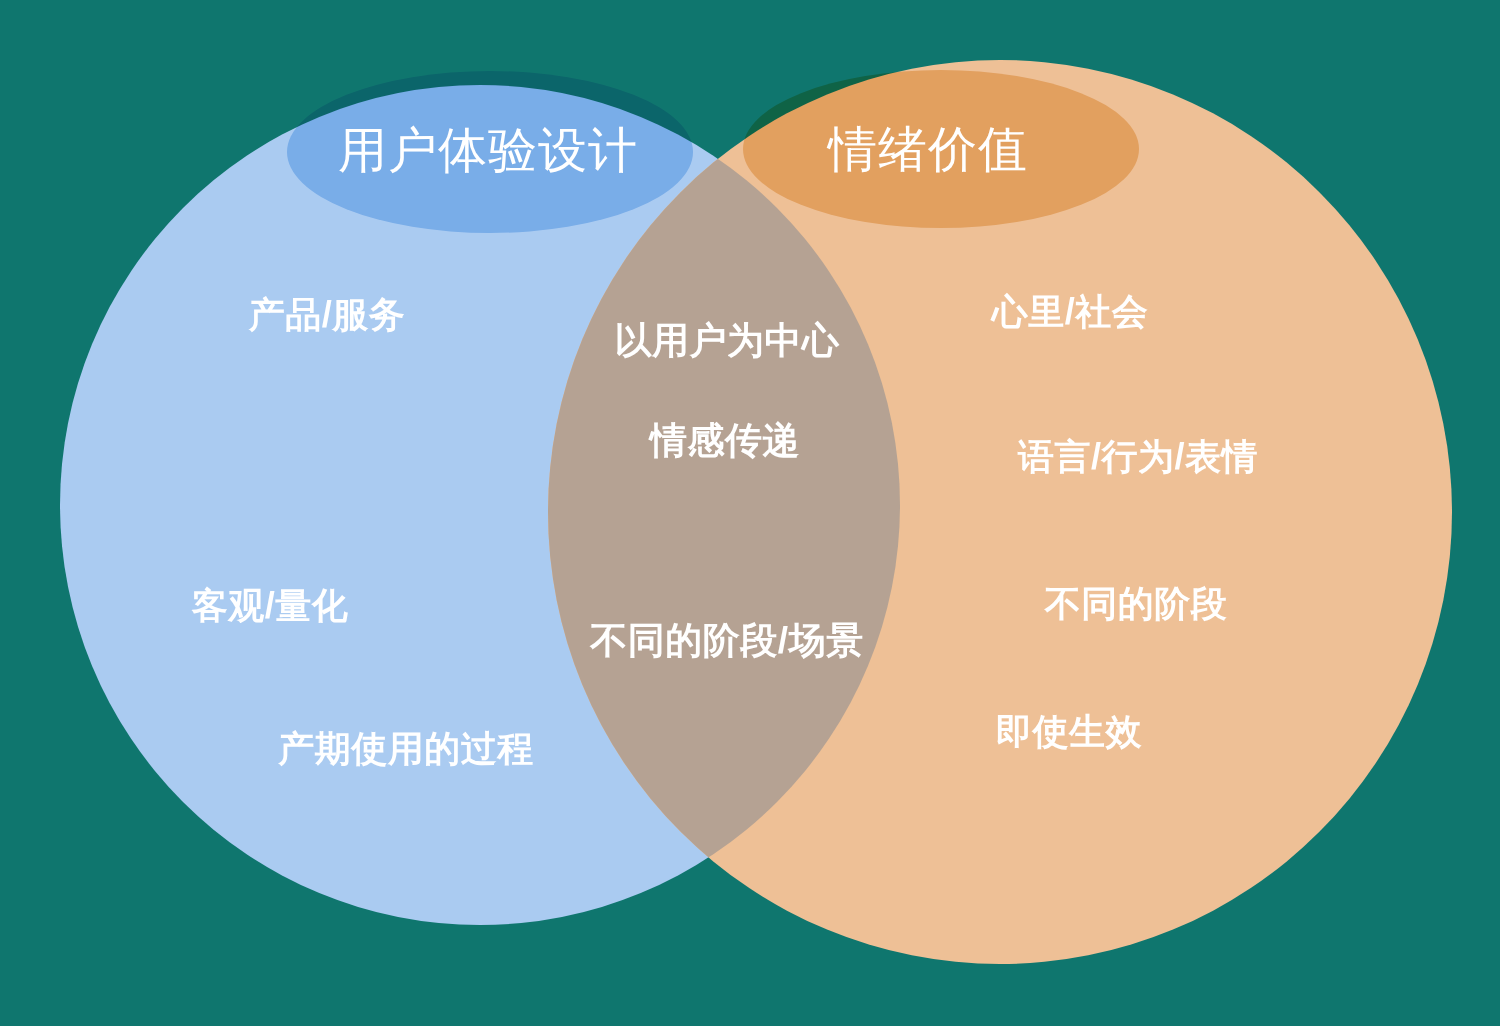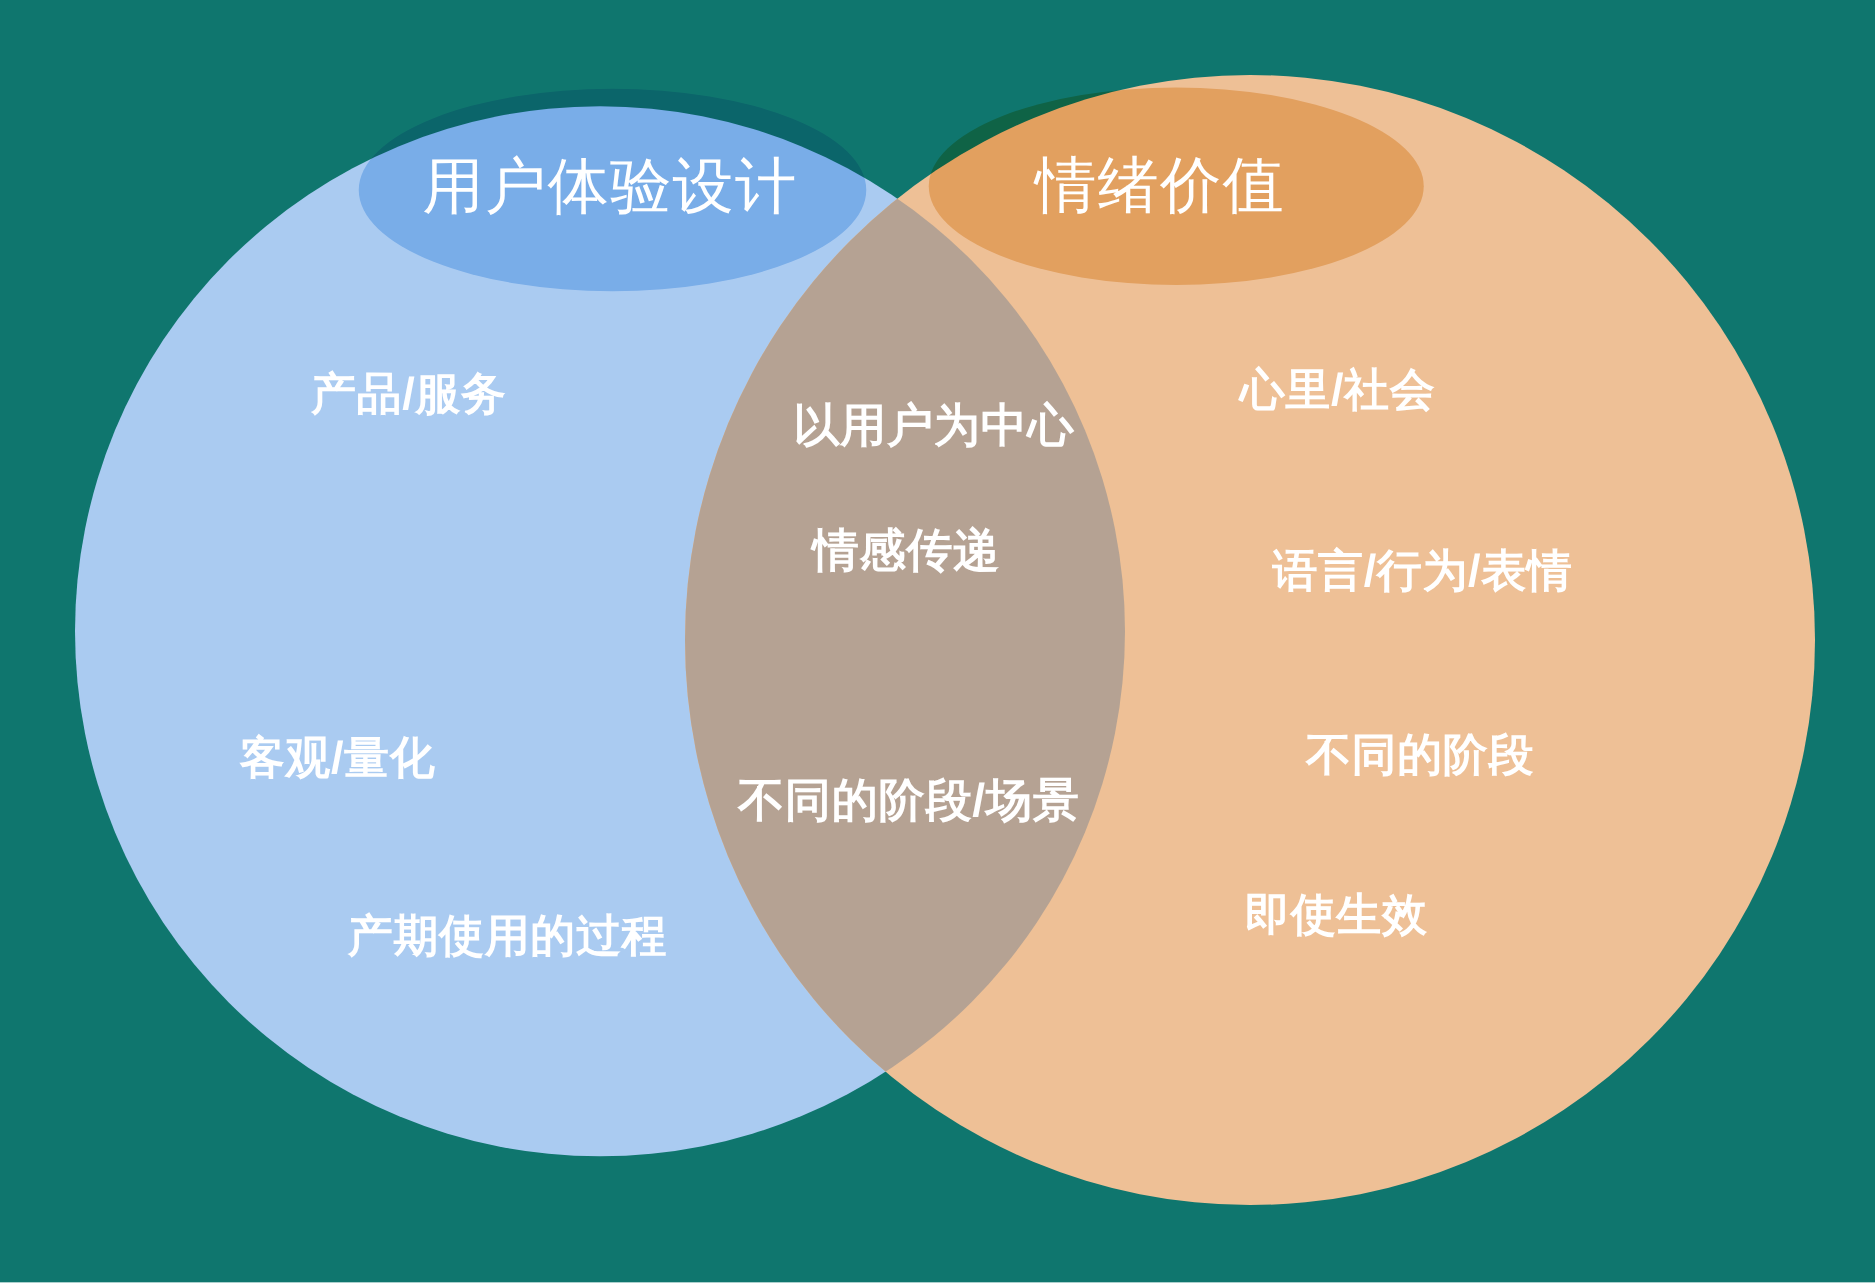--- a/index.html
+++ b/index.html
@@ -68,21 +68,21 @@
     <ellipse cx="941" cy="149" rx="198" ry="79" class="blend-multiply" fill="#F3D5A2"></ellipse>
   </svg>
 
   <div class="label circle-title" style="left:488px; top:150px;">用户体验设计</div>
   <div class="label circle-title" style="left:904px; top:149px;margin-left:24px;">情绪价值</div>
 
   <div class="label side-item" style="left:327px; top:315px;">产品/服务</div>
   <div class="label side-item" style="left:270px; top:606px;">客观/量化</div>
   <div class="label side-item" style="left:406px; top:749px;">产期使用的过程</div>
 
-  <div class="label center-item" style="left:727px; top:340px;margin-left:20px;">以用户为中心</div>
+  <div class="label center-item" style="left:727px; top:340px;">以用户为中心</div>
   <div class="label center-item" style="left:725px; top:440px;">情感传递</div>
   <div class="label center-item" style="left:727px; top:640px;">不同的阶段/场景</div>
 
   <div class="label side-item" style="left:1070px; top:312px;">心里/社会</div>
   <div class="label side-item" style="left:1138px; top:457px;">语言/行为/表情</div>
   <div class="label side-item" style="left:1136px; top:604px;">不同的阶段</div>
   <div class="label side-item" style="left:1069px; top:732px;">即使生效</div>
 
 </div>
 

